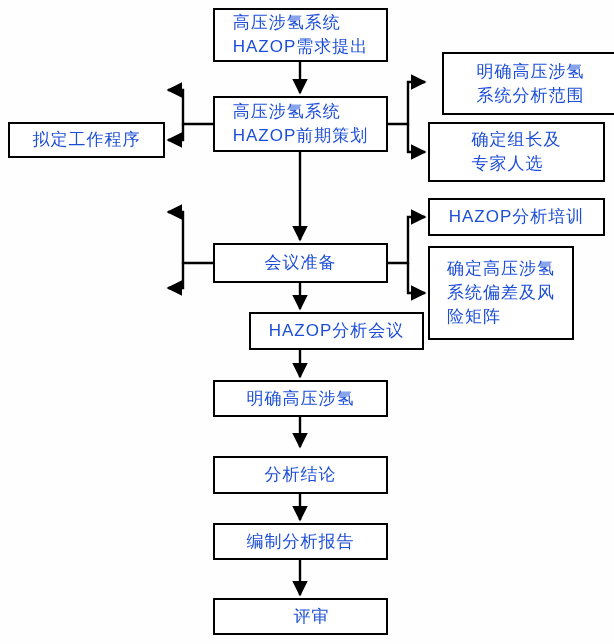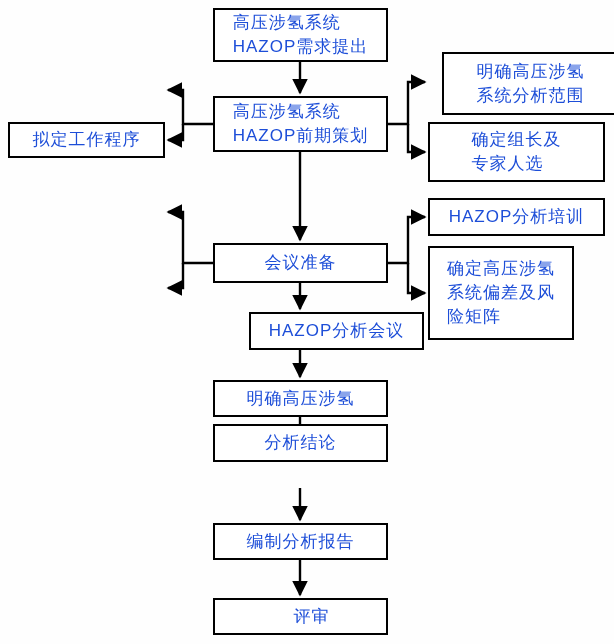--- a/index.html
+++ b/index.html
@@ -37,21 +37,21 @@
     line-height: 1.4;
     white-space: pre-line;
     letter-spacing: 1px;
   }
   
   .n-need        { left: 213px; top: 8px;   width: 175px; height: 54px; }
   .n-planning    { left: 213px; top: 96px;  width: 175px; height: 56px; }
   .n-prep        { left: 213px; top: 243px; width: 175px; height: 40px; }
   .n-meeting     { left: 213px; top: 312px; width: 175px; height: 38px; margin-left: 36px; }
   .n-measures    { left: 213px; top: 380px; width: 175px; height: 37px; }
-  .n-conclusion  { left: 213px; top: 424px; width: 175px; height: 38px; }
+  .n-conclusion  { left: 213px; top: 456px; width: 175px; height: 38px; }
   .n-report      { left: 213px; top: 523px; width: 175px; height: 37px; }
   .n-review      { left: 213px; top: 598px; width: 175px; height: 37px; padding-left: 22px; }
   
   .n-duty        { left: 8px;   top: 72px;  width: 157px; height: 36px; }
   .n-procedure   { left: 8px;   top: 122px; width: 157px; height: 36px; }
   .n-collect     { left: 8px;   top: 182px; width: 157px; height: 60px; }
   .n-nodes       { left: 8px;   top: 258px; width: 157px; height: 60px; }
   
   .n-scope       { left: 428px; top: 52px;  width: 177px; height: 63px; margin-left: 14px; }
   .n-leader      { left: 428px; top: 122px; width: 177px; height: 60px; }

